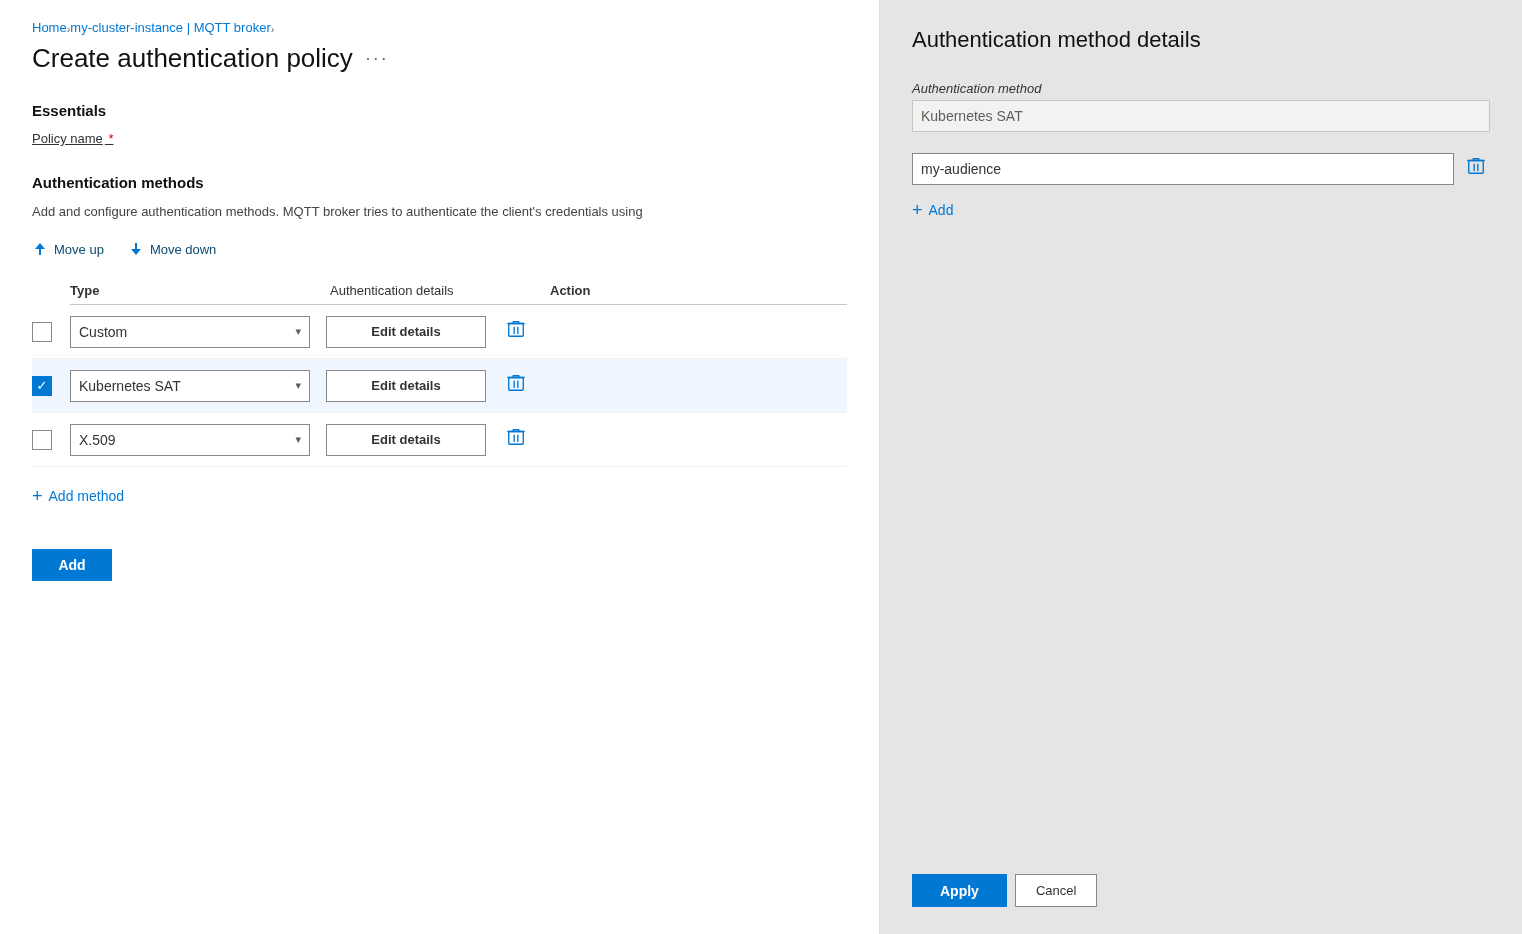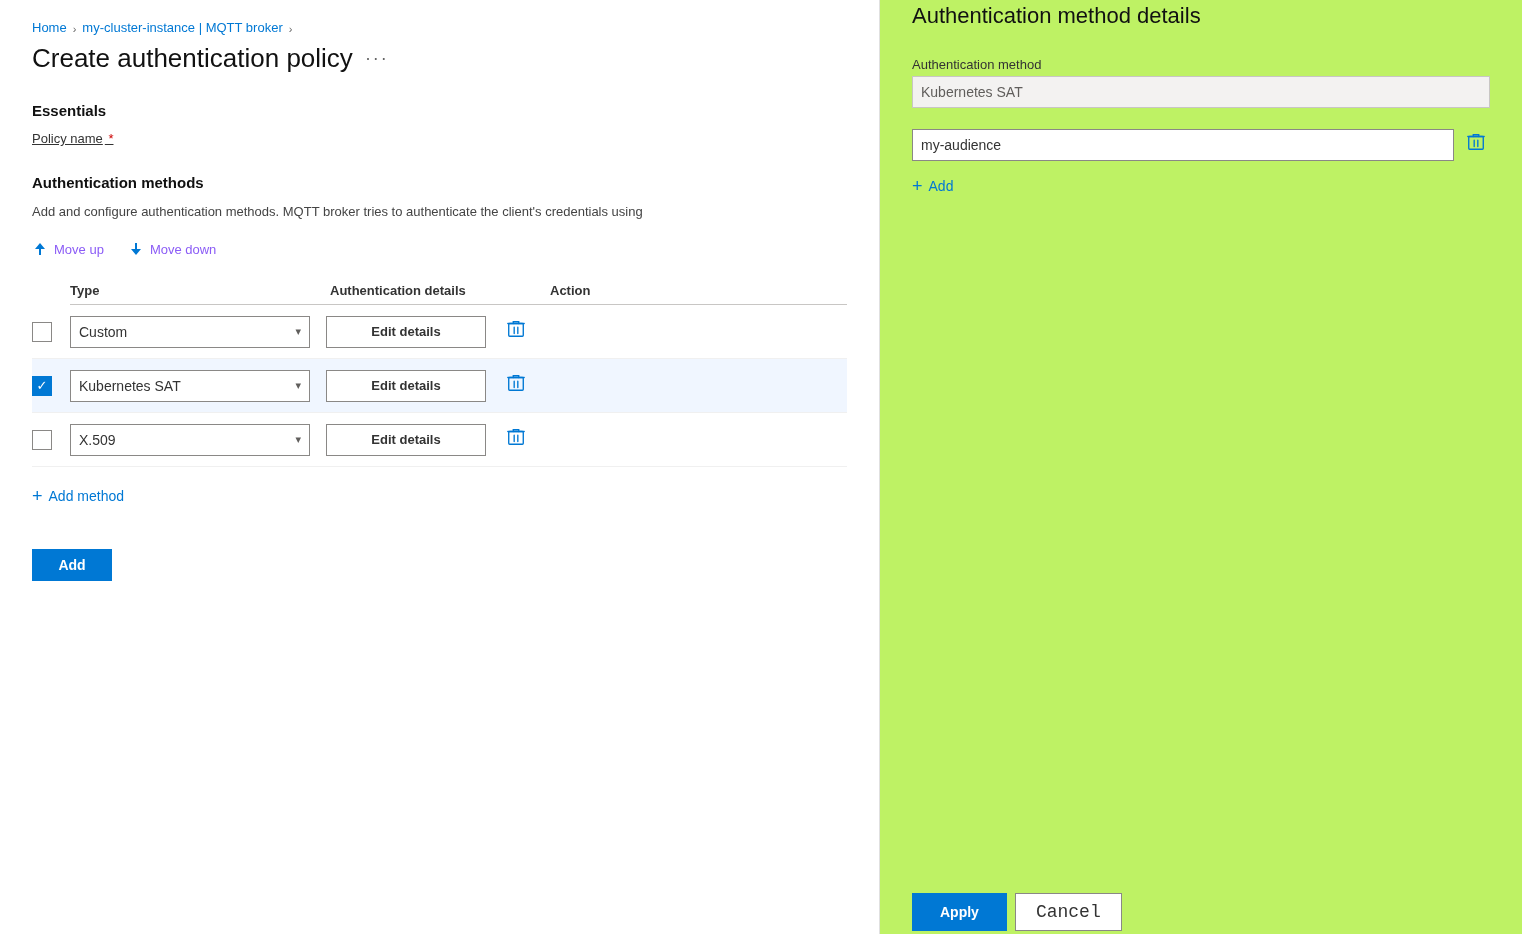--- a/index.html
+++ b/index.html
@@ -10,31 +10,30 @@
       width: 880px;
       padding: 20px 32px;
       border-right: 1px solid #e0e0e0;
       overflow-y: auto;
       flex-shrink: 0;
     }
 
     
     .right-panel {
       flex: 1;
-      padding: 3px 32px;
-      background: #bef264;
+      padding: 27px 32px;
+      background: #e5e5e5;
       display: flex;
       flex-direction: column;
     }
 
     
     .breadcrumb {
       display: flex;
       align-items: flex-end;
-      gap: 6px;
       font-size: 13px;
       color: #0078d4;
       margin-bottom: 8px;
     }
     .breadcrumb a { color: #0078d4; text-decoration: none; }
     .breadcrumb .chevron { color: #666; font-size: 11px; }
 
     
     .page-title-row {
       display: flex;
@@ -94,21 +93,21 @@
       display: flex;
       gap: 24px;
       margin-bottom: 16px;
     }
     .move-btn {
       display: flex;
       align-items: center;
       gap: 6px;
       background: none;
       border: none;
-      color: #8b5cf6;
+      color: #0c4a6e;
       cursor: pointer;
       font-size: 13px;
       padding: 4px 0;
     }
 
     .table-row {
       display: flex;
       align-items: center;
       padding: 10px 0;
       border-bottom: 1px solid #f0f0f0;
@@ -212,20 +211,21 @@
     }
 
     .right-field-group { margin-bottom: 20px; }
     .right-field-label {
       font-size: 13px;
       color: #333;
       margin-bottom: 4px;
       display: flex;
       align-items: flex-start;
       gap: 4px;
+      font-style: italic;
     }
     .right-field-label .required { color: #c00; }
 
     .readonly-input {
       width: 100%;
       height: 32px;
       background: #f3f2f1;
       border: 1px solid #c8c6c4;
       padding: 0 8px;
       font-size: 14px;
@@ -285,24 +285,23 @@
       font-size: 14px;
       font-weight: 600;
       cursor: pointer;
       min-width: 90px;
     }
     .cancel-btn {
       background: #fff;
       color: #333;
       border: 1px solid #8a8886;
       padding: 8px 20px;
-      font-size: 18px;
+      font-size: 13px;
       cursor: pointer;
       min-width: 80px;
-      font-family: Liberation Mono, monospace;
     }
 
     .info-icon {
       display: inline-flex;
       align-items: center;
       justify-content: center;
       width: 16px;
       height: 16px;
       border: 1.5px solid #605e5c;
       border-radius: 50%;
@@ -359,21 +358,21 @@
       <button class="move-btn">
         <svg width="16" height="16" viewBox="0 0 16 16" fill="none">
           <path d="M8 14L13 8H9V2H7v6H3l5 6z" fill="#0078d4"></path>
         </svg>
         <span>Move down</span>
       </button>
     </div>
 
     <div style="display:flex; align-items:center; padding: 6px 0; border-bottom: 1px solid #c8c6c4; margin-left: 38px;">
       <div style="width:260px; font-size:13px; font-weight:600;">Type</div>
-      <div style="width:220px; font-size:13px; font-weight:700;">Authentication details</div>
+      <div style="width:220px; font-size:13px; font-weight:400;">Authentication details</div>
       <div style="font-size:13px; font-weight:600;">Action</div>
     </div>
 
     <div class="table-row" style="border-bottom: 1px solid #f0f0f0;">
       <div class="row-checkbox"></div>
       <div class="type-dropdown">
         <span>Custom</span>
         <span class="chevron-down">▾</span>
       </div>
       <button class="edit-details-btn">Edit details</button>

